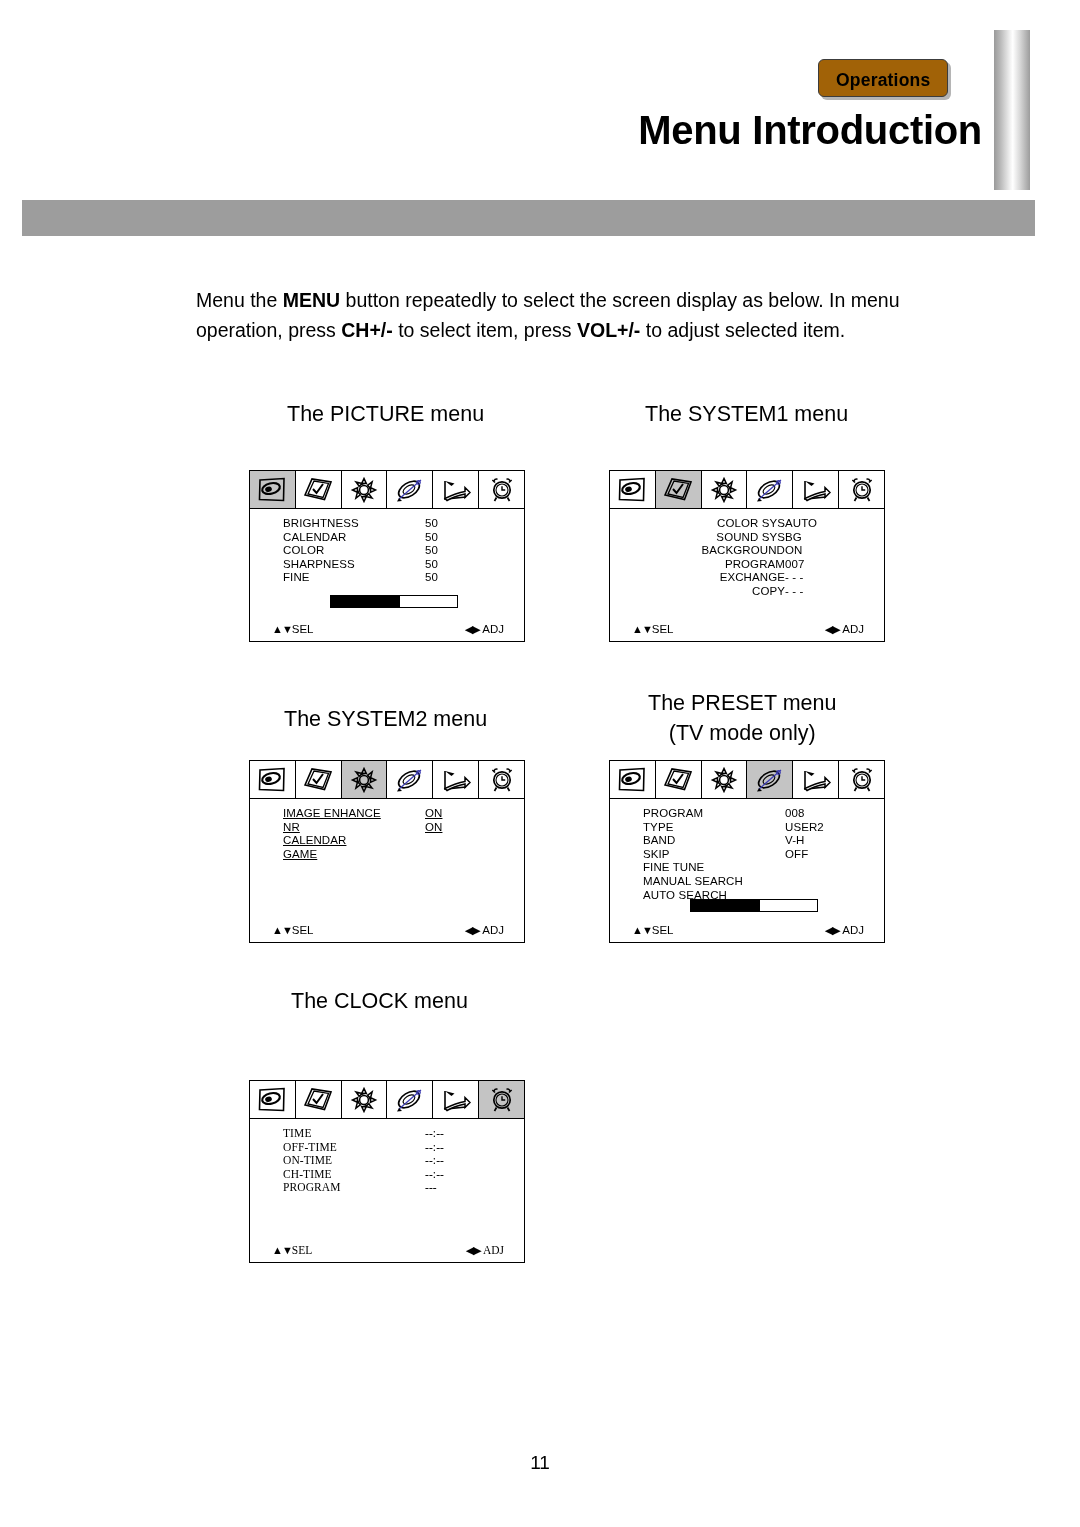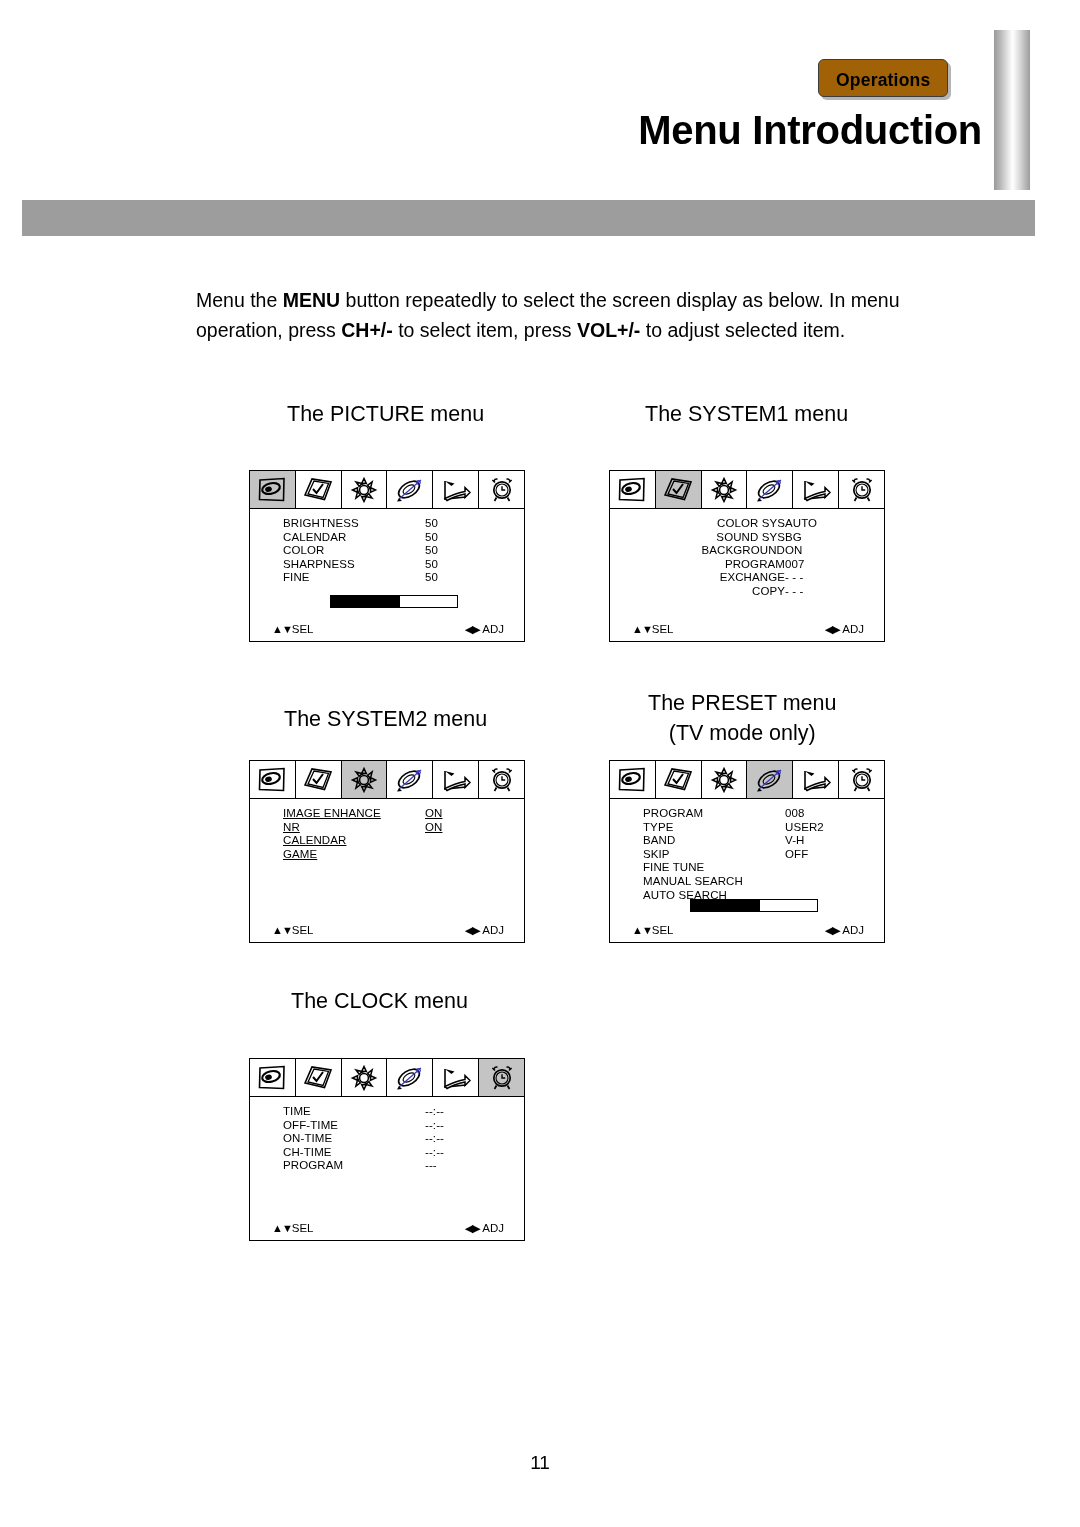--- a/index.html
+++ b/index.html
@@ -144,21 +144,21 @@
     font-size: 11.5px;
     box-sizing: border-box;
   }
   .osd-footer .arrows { letter-spacing: -1px; font-size: 11px; }
 
   
   #osd-picture  { left: 249px; top: 458px; }
   #osd-system1  { left: 609px; top: 458px; }
   #osd-system2  { left: 249px; top: 748px; }
   #osd-preset   { left: 609px; top: 748px; }
-  #osd-clock    { left: 249px; top: 1046px; }
+  #osd-clock    { left: 249px; top: 1068px; font-family: Liberation Serif, serif; }
 
   #osd-picture .osd-body { height: 132px; }
   #osd-system1 .osd-body { height: 132px; text-align: right; }
   #osd-system2 .osd-body { height: 143px; text-decoration: underline; }
   #osd-preset  .osd-body { height: 143px; }
   #osd-clock   .osd-body { height: 143px; }
 
   #picture-bar { top: 86px; }
   #preset-bar  { top: 100px; }
 

